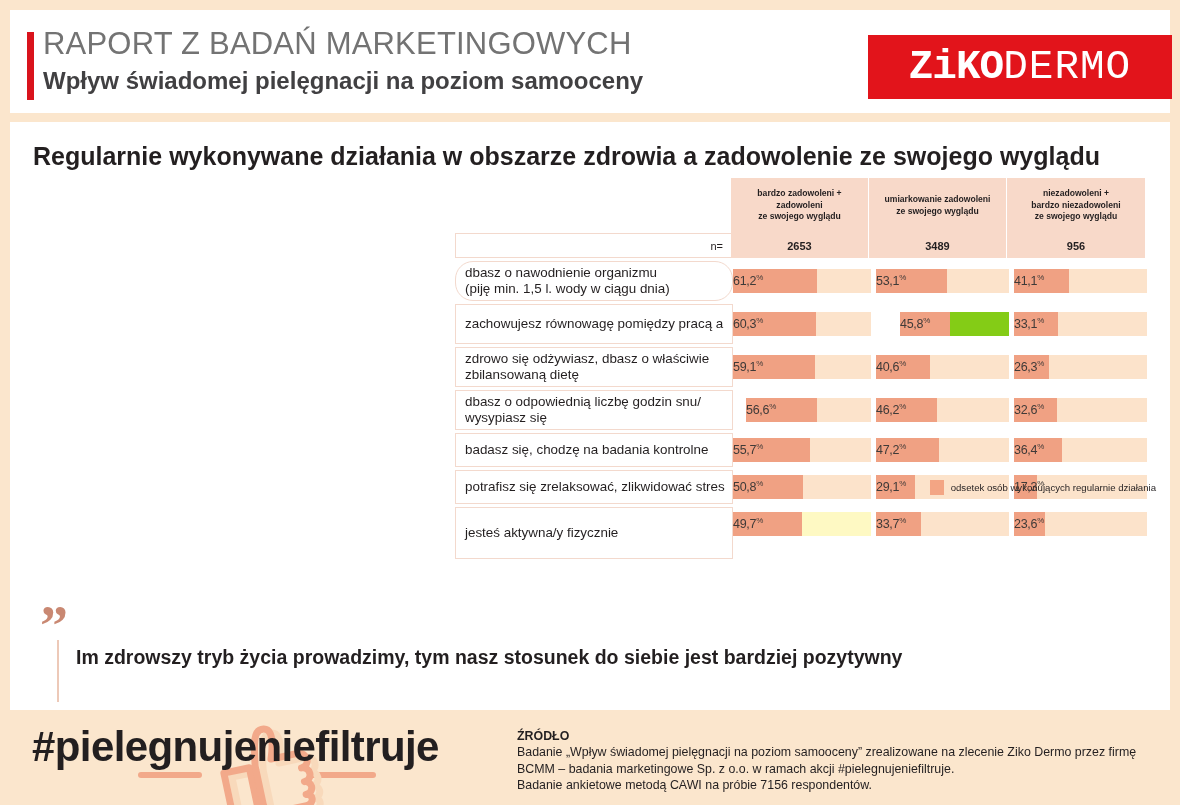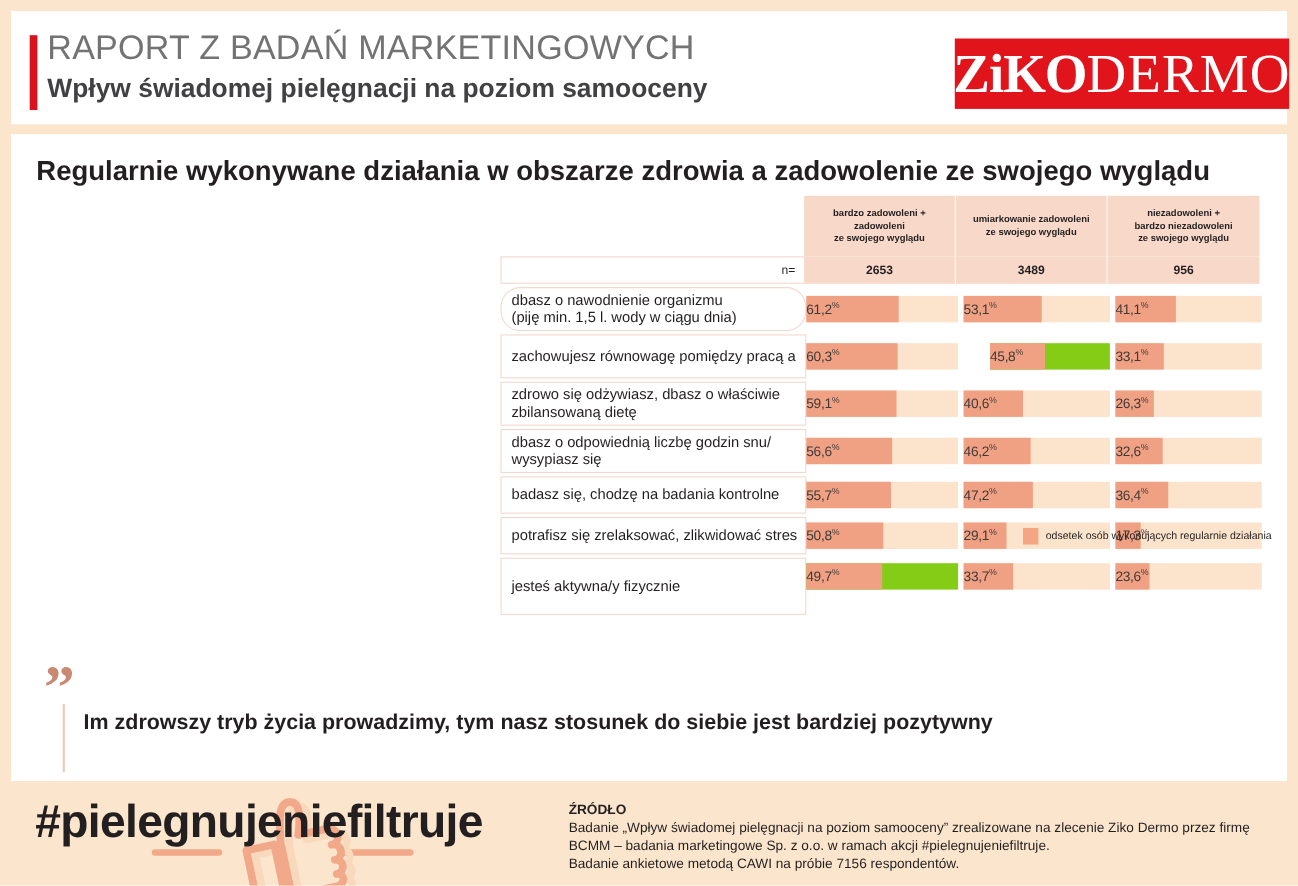--- a/index.html
+++ b/index.html
@@ -31,22 +31,22 @@
   .title-sub{
     font-family:"Liberation Sans", sans-serif;
     font-size:24px;color:#414042;font-weight:700;
     line-height:33px;white-space:nowrap;
   }
   .logo{
     position:absolute;left:858px;top:25px;width:304px;height:64px;
     background:#e2141b;display:flex;align-items:center;justify-content:center;
   }
   .logo-text{
-    color:#ffffff;font-size:50px;line-height:38px;white-space:nowrap;
-    font-family:Liberation Serif, serif;
+    color:#ffffff;font-size:41px;line-height:38px;white-space:nowrap;
+    font-family:Liberation Mono, monospace;
   }
   .logo-ziko{font-weight:700;letter-spacing:-1px;}
   .logo-dermo{font-weight:400;letter-spacing:1px;}
 
   
   .main-panel{
     position:absolute;left:10px;top:122px;width:1160px;height:588px;
     background:#ffffff;
   }
   .section-title{
@@ -286,21 +286,21 @@
               </div>
             </div>
           </div>
           <div class="trow d-row">
             <div class="lbl c-label" style="height: 40px;">
               <div>
                 <div>dbasz o odpowiednią liczbę godzin snu/</div>
                 <div>wysypiasz się</div>
               </div>
             </div>
-            <div class="barcell c-col" style="height: 40px; padding-left: 0px;">
+            <div class="barcell c-col" style="height: 40px; padding-left: 13px;">
               <div class="track" style="background: rgb(252, 227, 203);">
                 <div class="fill" style="background: rgb(240, 161, 131); width: 56.6%;"></div>
                 <span class="val"><span>56,6</span><span class="pct">%</span></span>
               </div>
             </div>
             <div class="barcell c-col" style="height: 40px; padding-left: 5px;">
               <div class="track" style="background: rgb(252, 227, 203);">
                 <div class="fill" style="background: rgb(240, 161, 131); width: 46.2%;"></div>
                 <span class="val"><span>46,2</span><span class="pct">%</span></span>
               </div>
@@ -362,21 +362,21 @@
               </div>
             </div>
           </div>
           <div class="trow d-row">
             <div class="lbl c-label" style="height: 52px;">
               <div>
                 <div>jesteś aktywna/y fizycznie</div>
               </div>
             </div>
             <div class="barcell c-col" style="height: 34px; padding-left: 0px;">
-              <div class="track" style="background: #84cc16;">
+              <div class="track" style="background: #fef9c3;">
                 <div class="fill" style="background: rgb(240, 161, 131); width: 49.7%;"></div>
                 <span class="val"><span>49,7</span><span class="pct">%</span></span>
               </div>
             </div>
             <div class="barcell c-col" style="height: 34px; padding-left: 5px;">
               <div class="track" style="background: rgb(252, 227, 203);">
                 <div class="fill" style="background: rgb(240, 161, 131); width: 33.7%;"></div>
                 <span class="val"><span>33,7</span><span class="pct">%</span></span>
               </div>
             </div>

